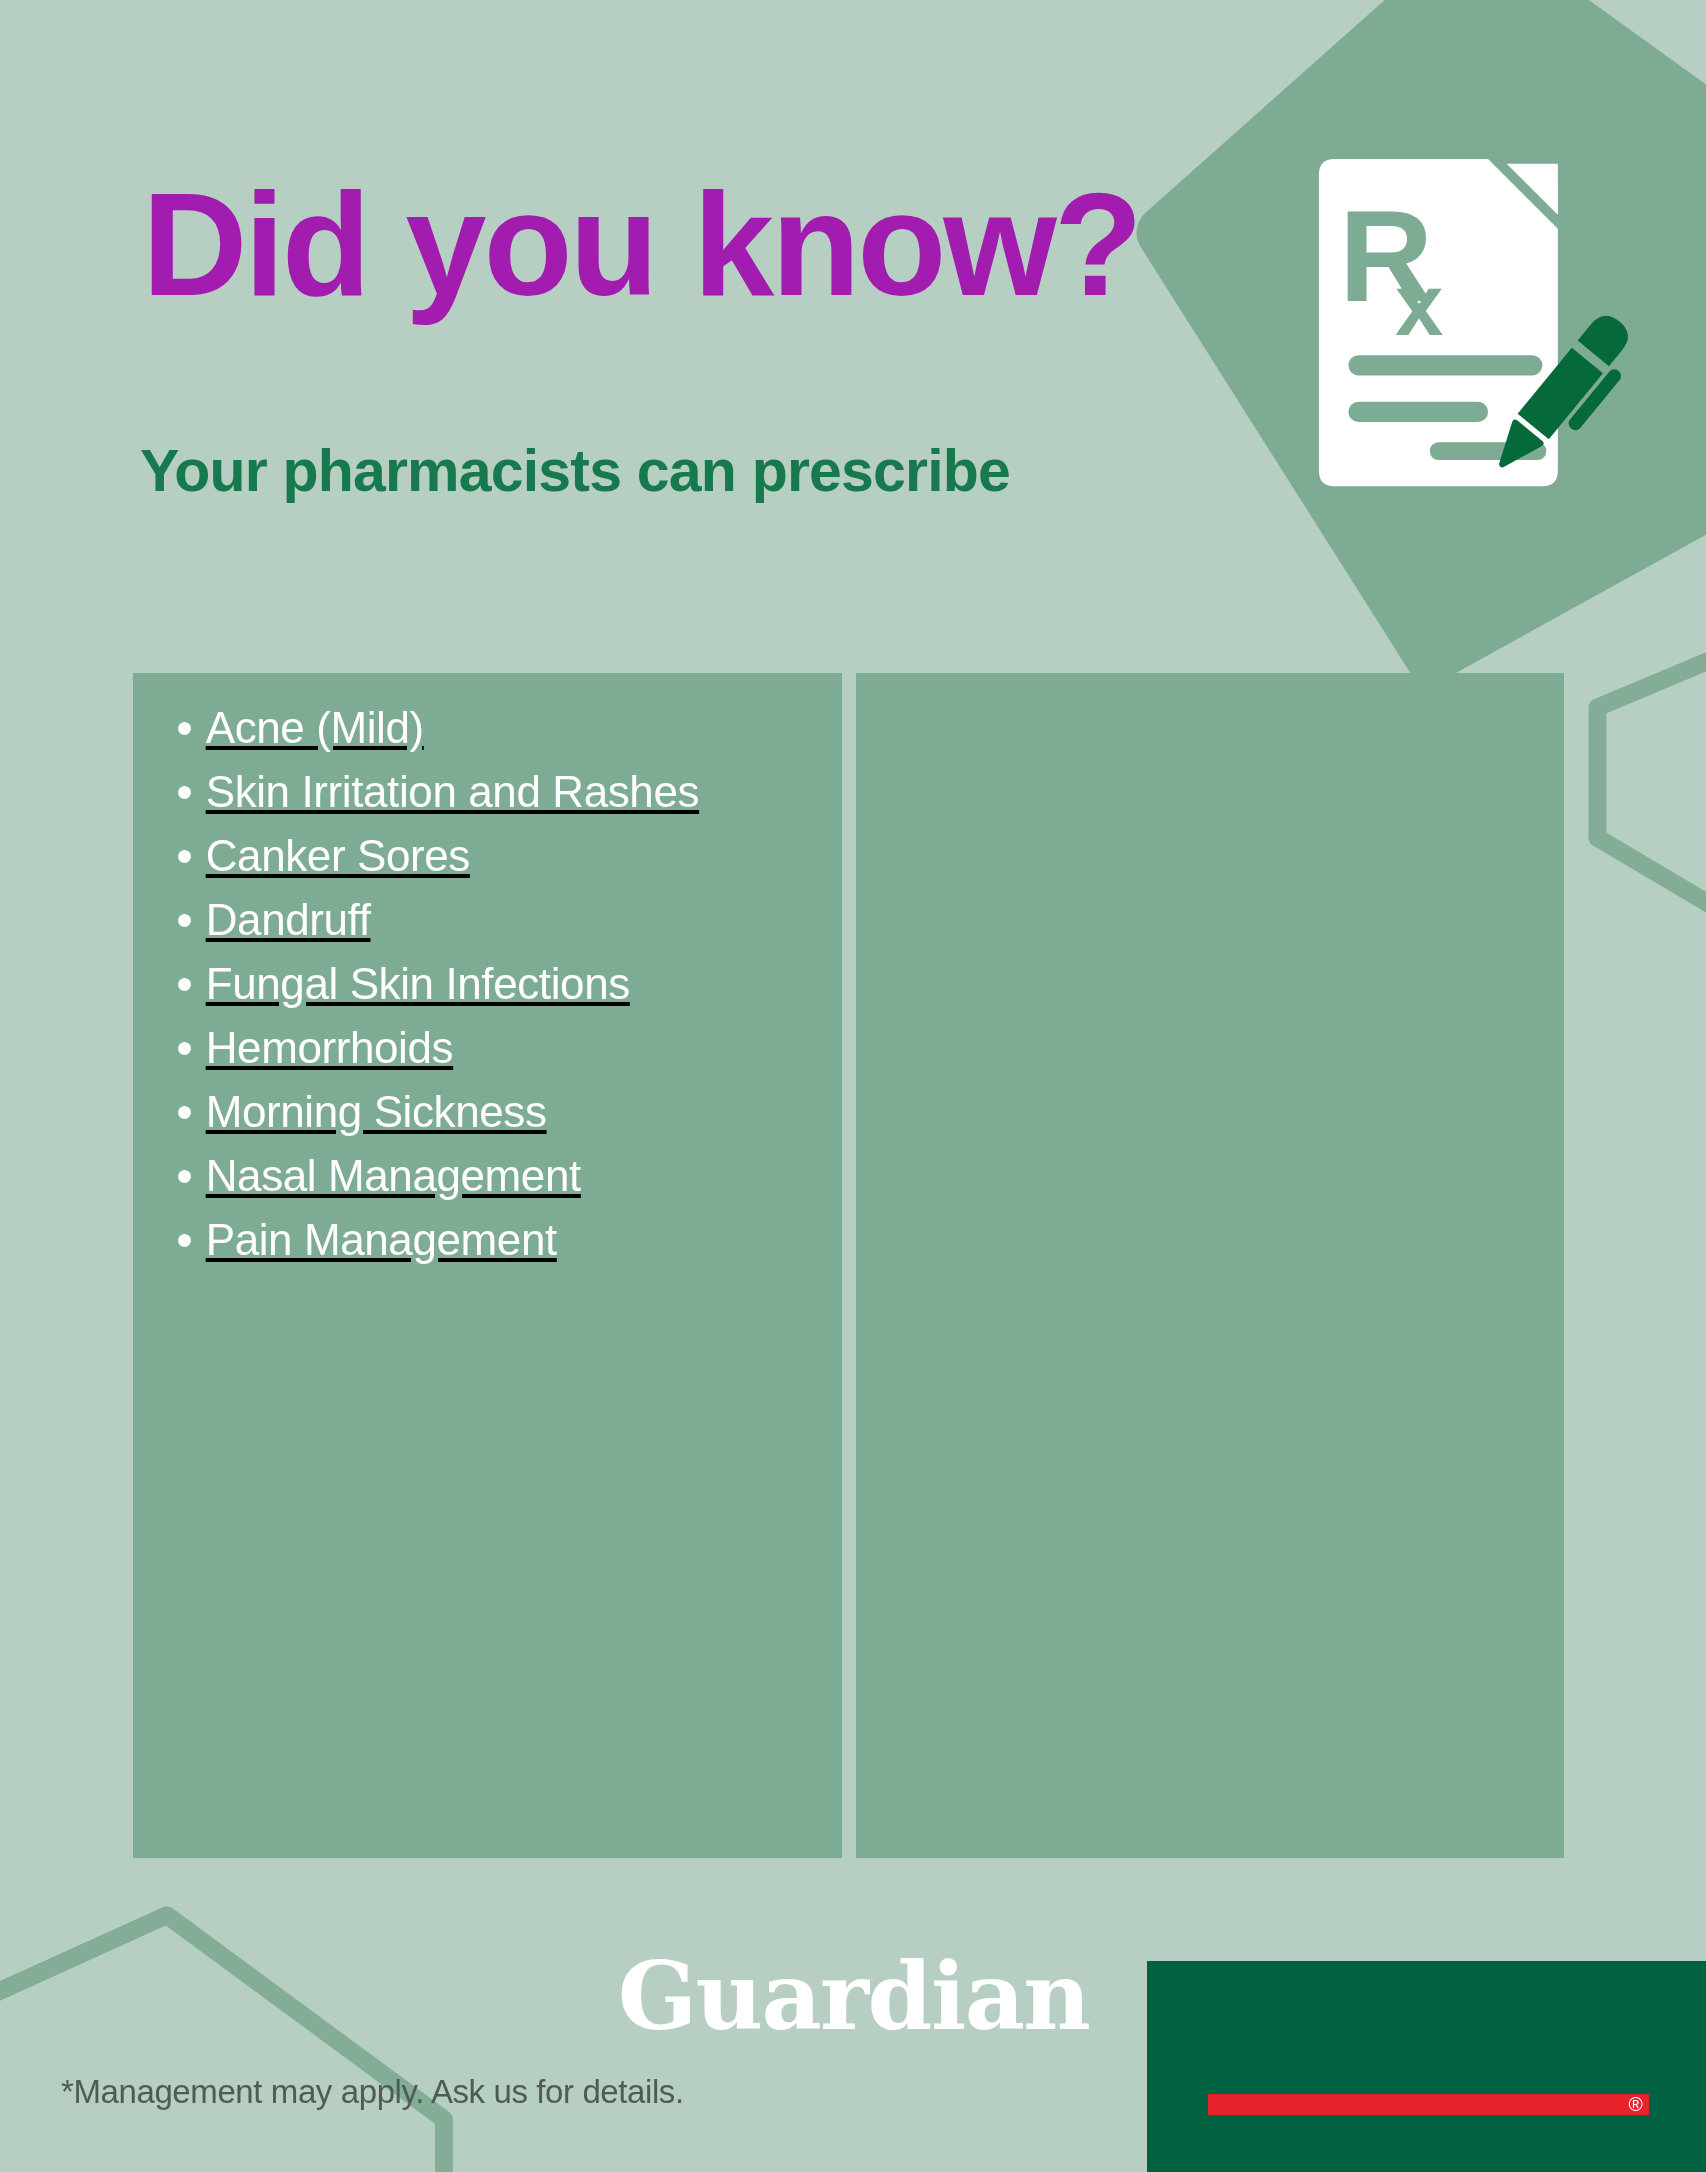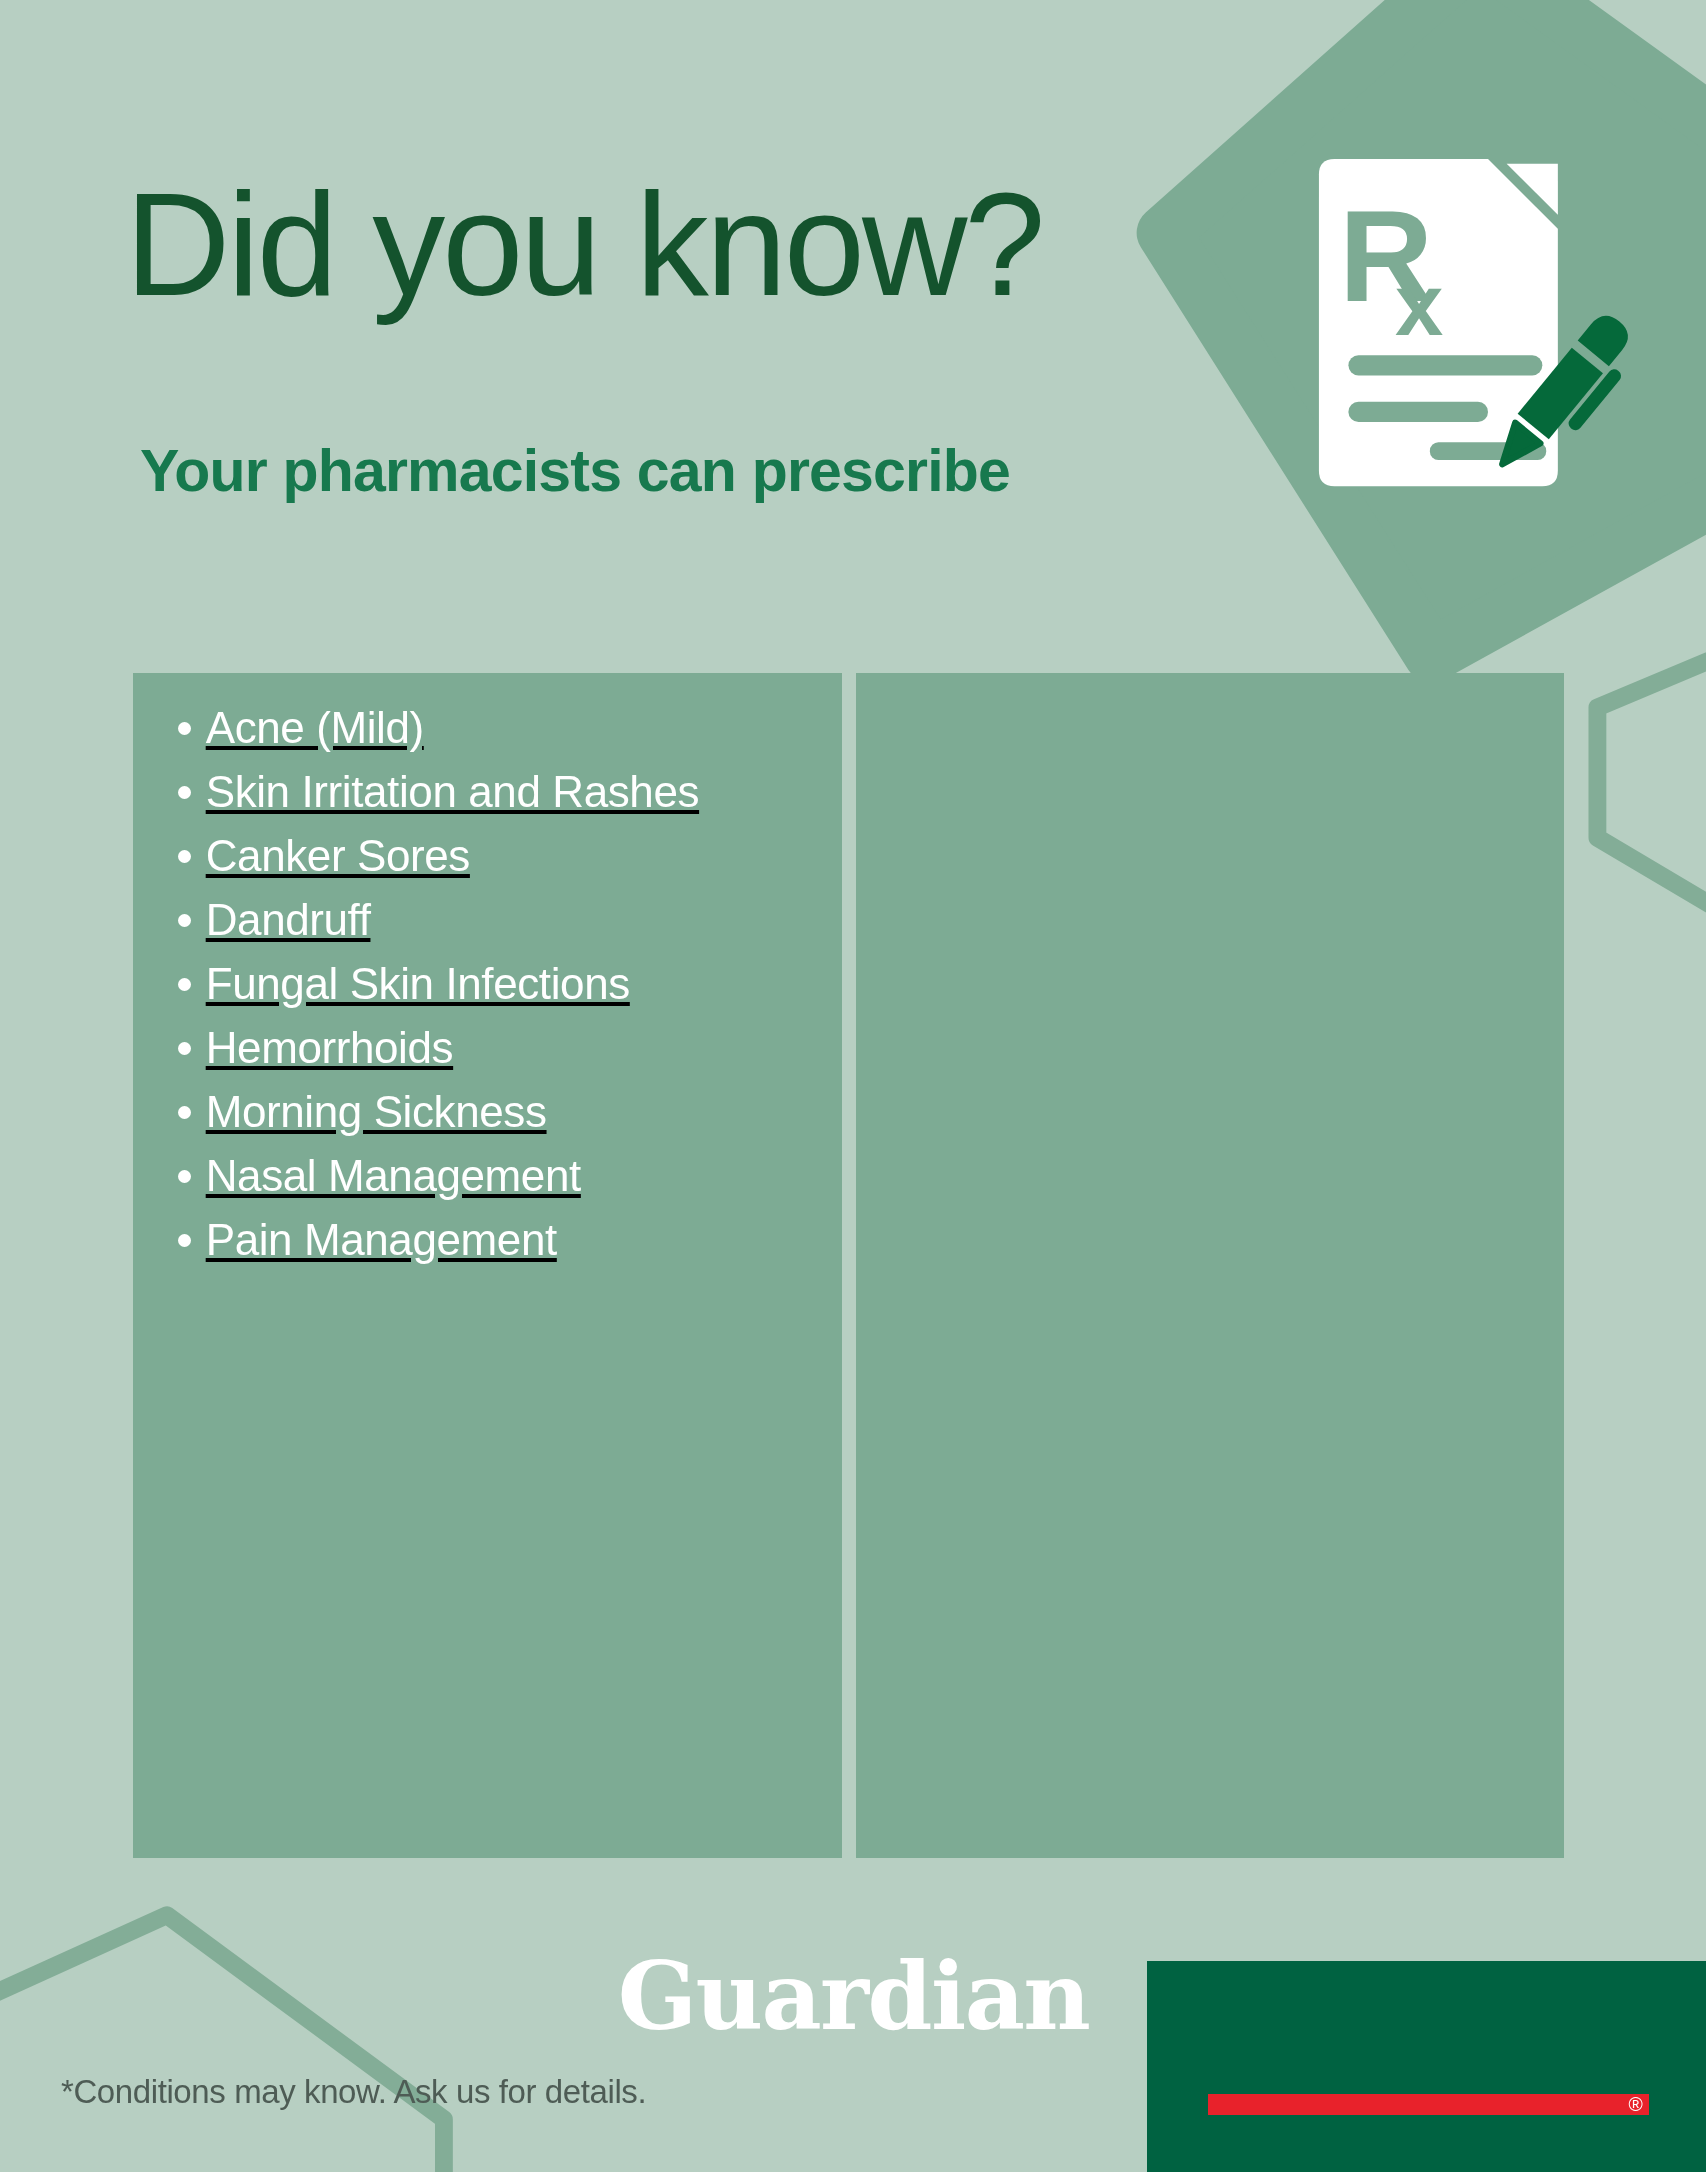--- a/index.html
+++ b/index.html
@@ -2,23 +2,23 @@
 <html style="font-size:12.4px"><head>
 <meta charset="utf-8">
 <style>
   html,body{margin:0;padding:0;background:#8a8a8a;}
   .page{
     position:relative;width:1707px;height:2172px;overflow:hidden;
     background:#b7cfc2;font-family:"Liberation Sans",sans-serif;
   }
   .decor-svg{position:absolute;left:0;top:0;width:1707px;height:2172px;}
   .page-title{
-    position:absolute;left:125px;top:172px;
-    font-size:146px;font-weight:normal;letter-spacing:-3.1px;
-    color:#14532d;line-height:1;white-space:nowrap;
+    position:absolute;left:142px;top:172px;
+    font-size:146px;font-weight:bold;letter-spacing:-3.1px;
+    color:#a21caf;line-height:1;white-space:nowrap;
   }
   .subtitle{
     position:absolute;left:140px;top:431px;
     font-size:59px;font-weight:bold;letter-spacing:-0.8px;
     color:#17794e;line-height:80px;white-space:nowrap;
   }
   .panel{position:absolute;top:673px;height:1185px;background:#7dab94;}
   .panel-left{left:133px;width:709px;}
   .panel-right{left:856px;width:708px;}
   .cond-list{
@@ -126,21 +126,21 @@
         <span class="cond-label">Nasal Management</span>
       </li>
         <li class="cond-item">
         <span class="dot"></span>
         <span class="cond-label">Pain Management</span>
       </li>
       </ul>
   </div>
   <div class="panel panel-right"></div>
 
-  <div class="footnote">*Conditions may know. Ask us for details.</div>
+  <div class="footnote">*Management may apply. Ask us for details.</div>
 
   <div class="brand-box"></div>
   <div class="brand-word">Guardian</div>
   <div class="brand-bar">
     <span class="brand-reg">®</span>
   </div>
 
 </div>
 
 

